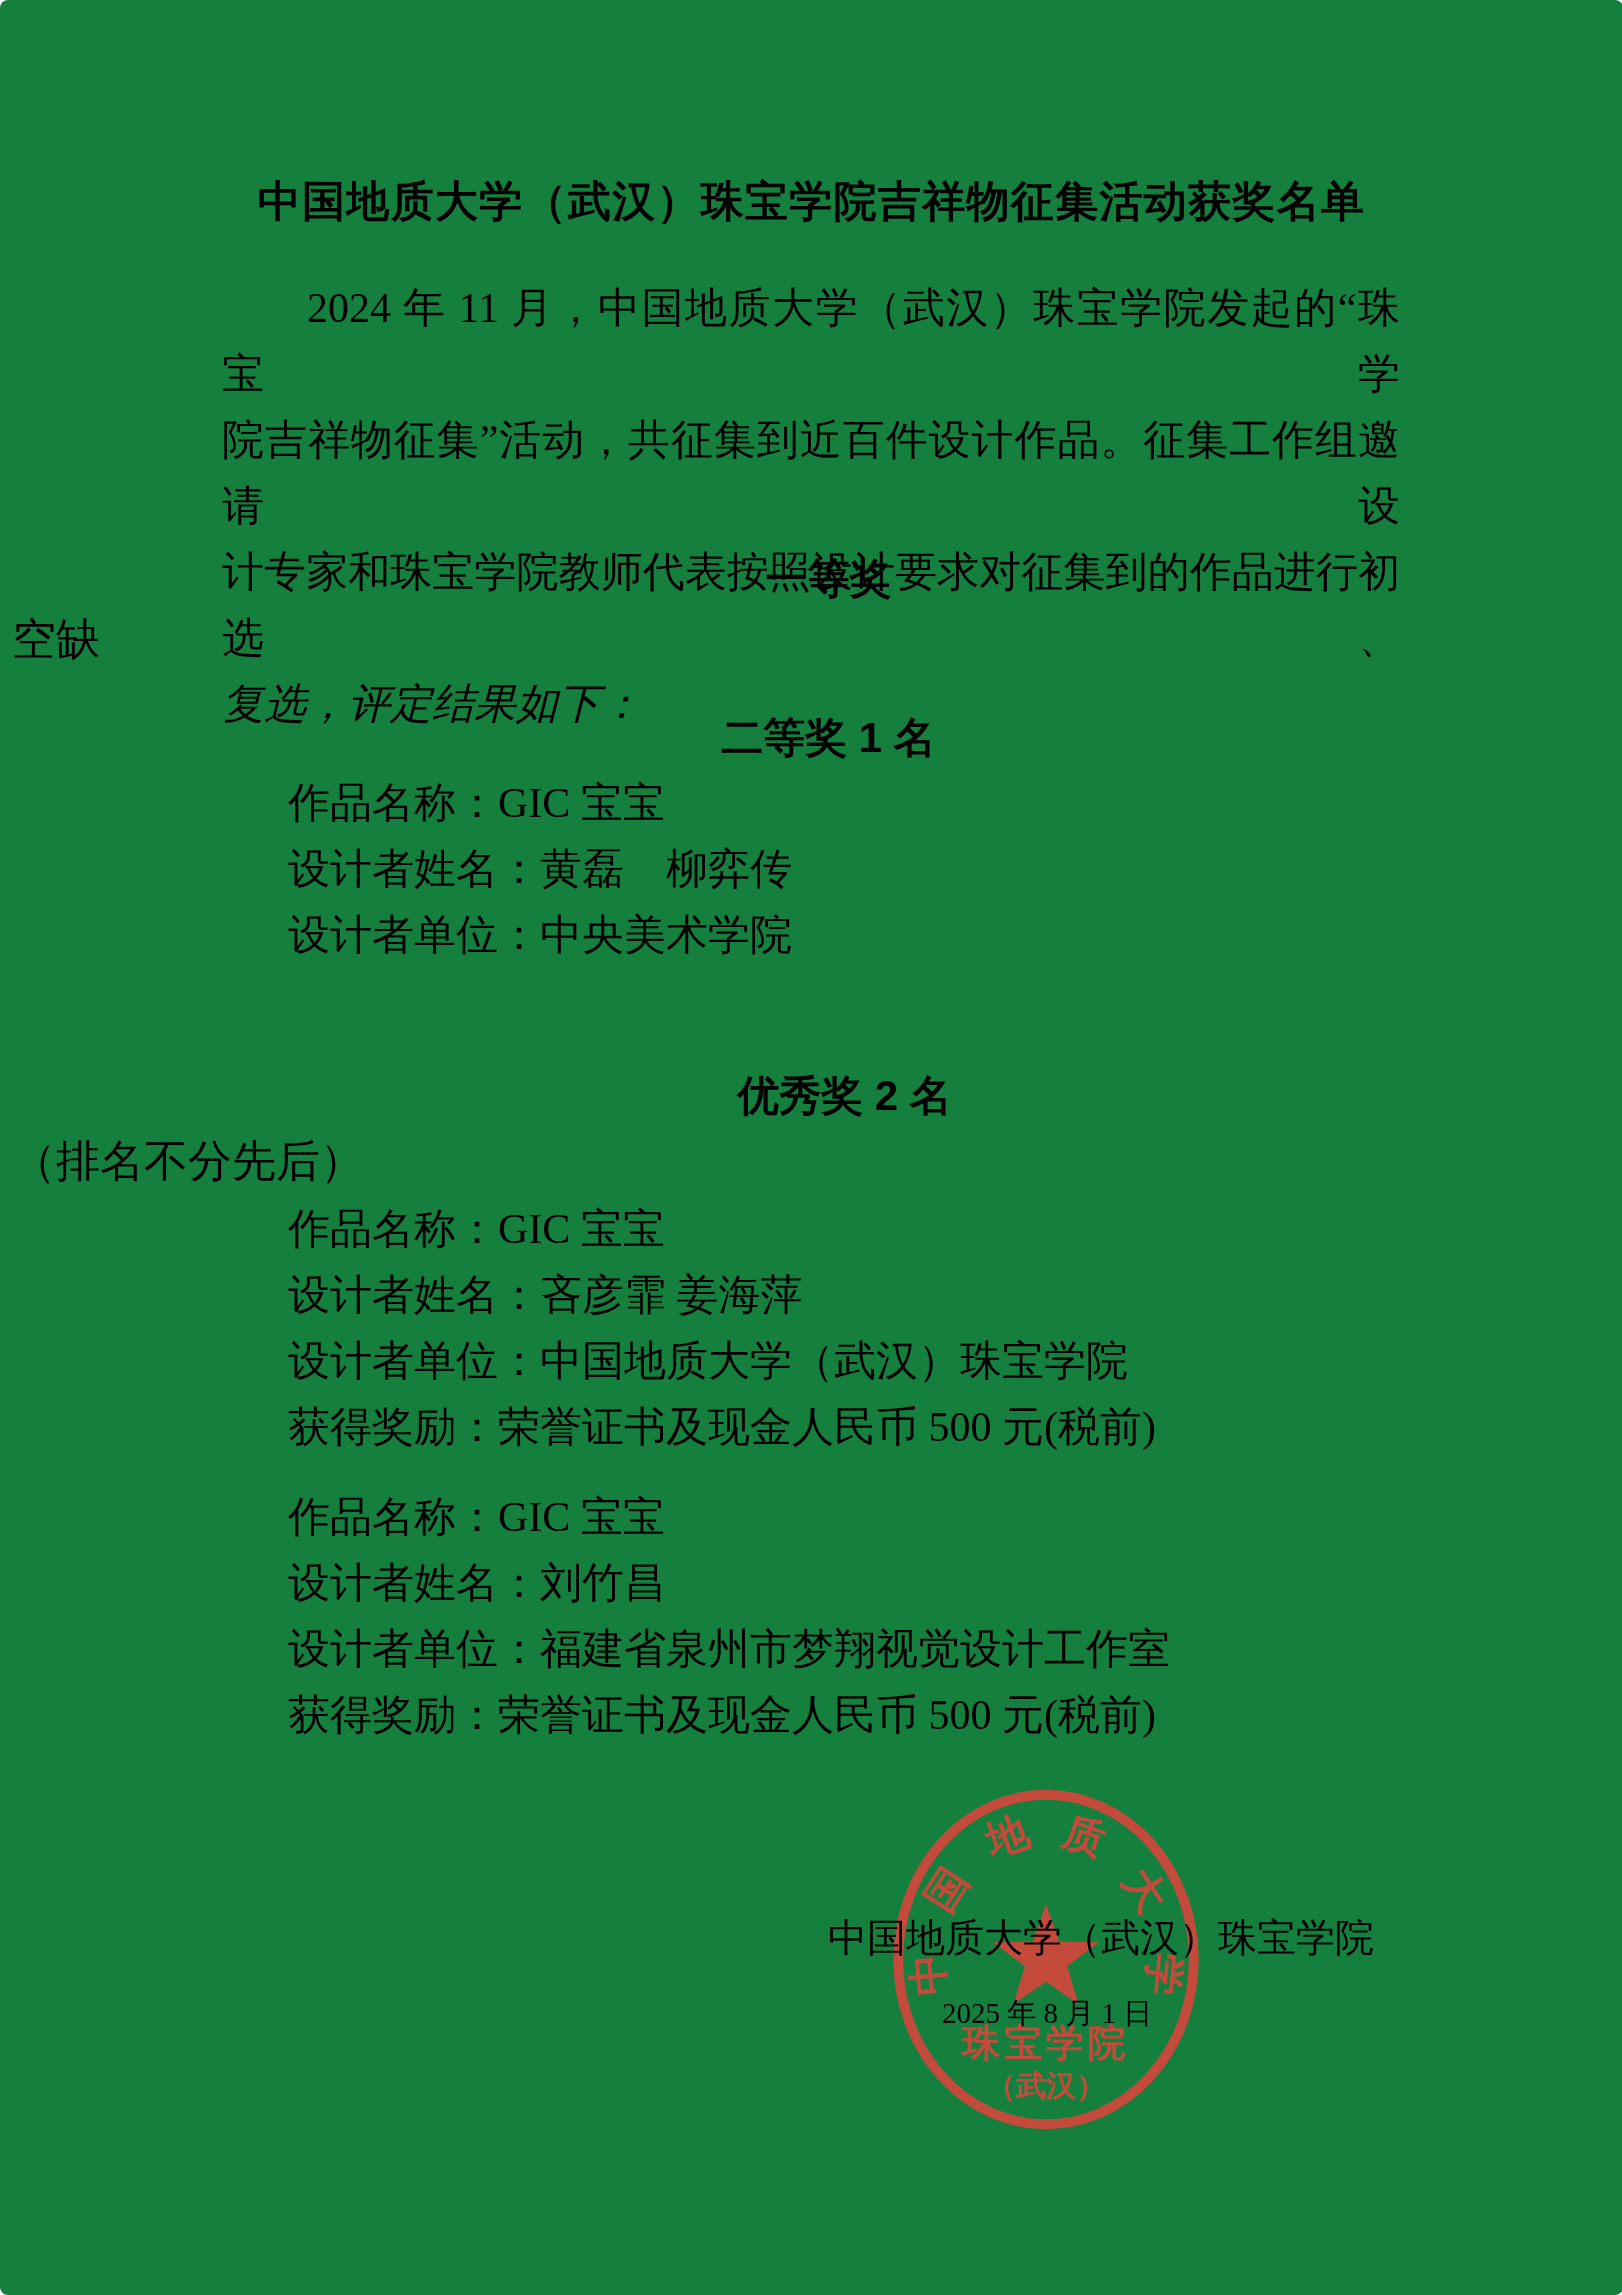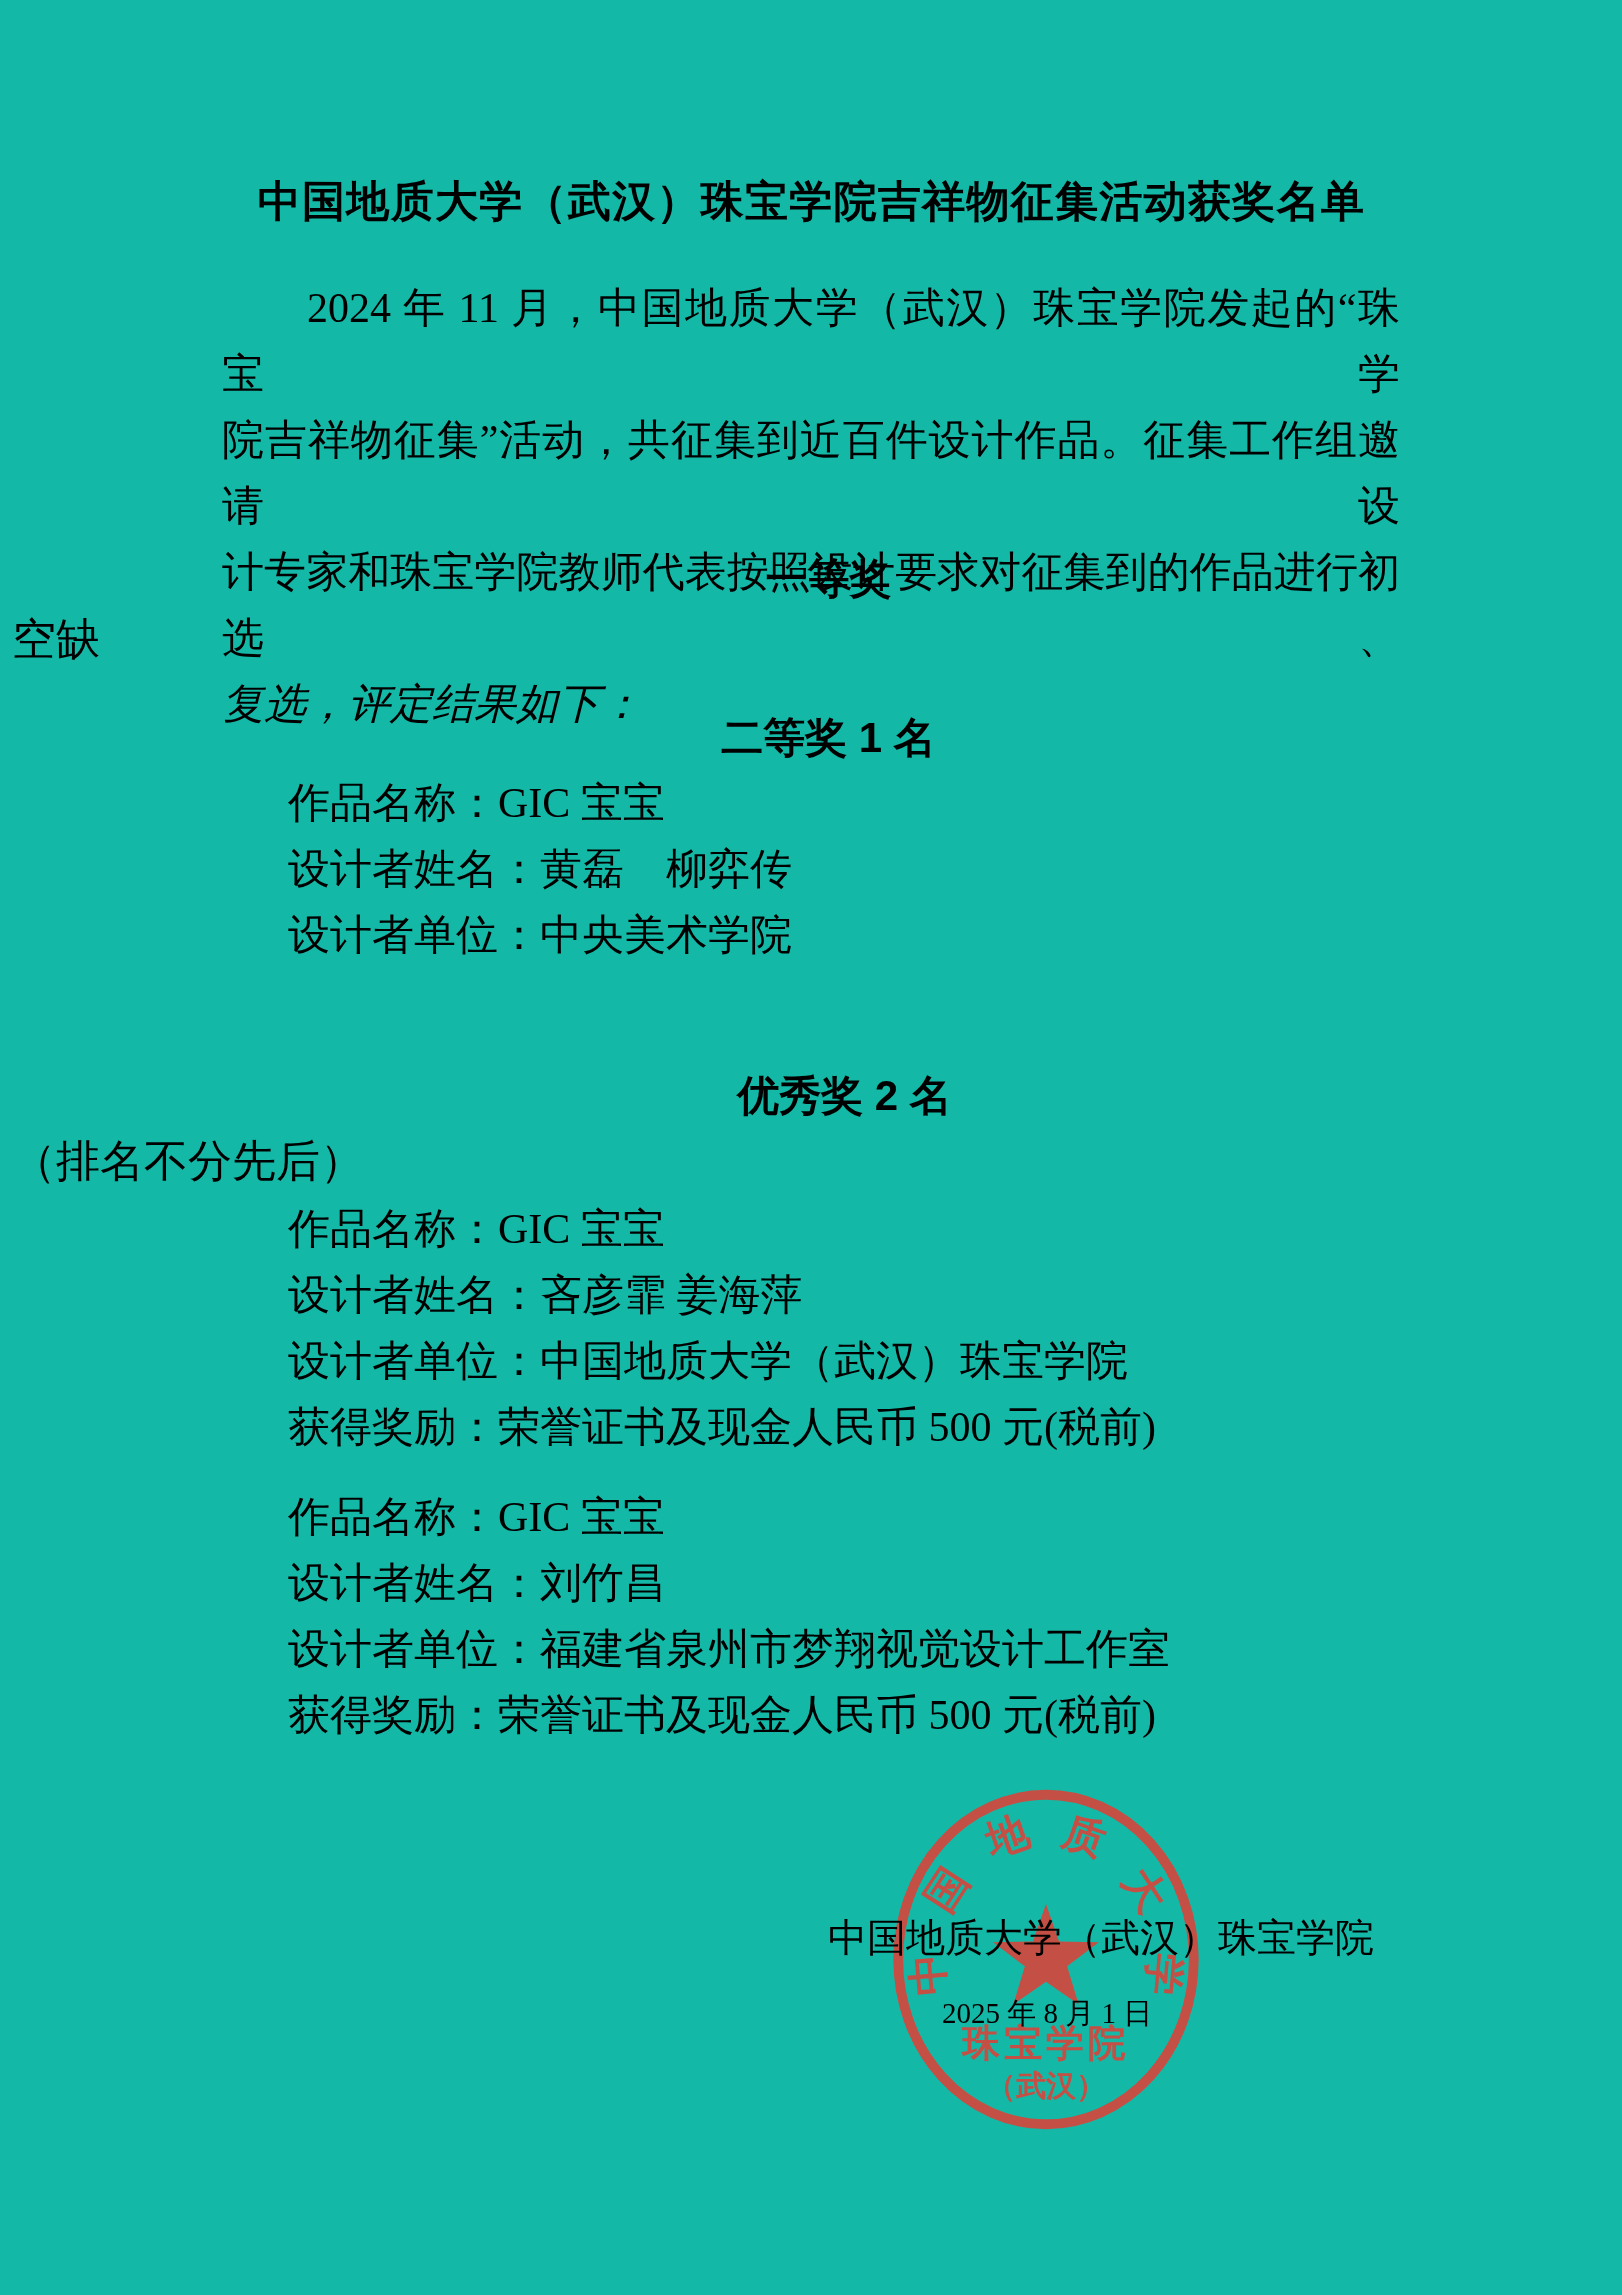--- a/index.html
+++ b/index.html
@@ -1,23 +1,24 @@
 <!DOCTYPE html>
 <html style="font-size:10.5px"><head>
 <meta charset="utf-8">
 <style>
   html,body{margin:0;padding:0;background:#ffffff;}
   .page{
     position:relative;
     width:1623px;
     height:2295px;
-    background:#14b8a6;
+    background:#15803d;
     overflow:hidden;
     font-family:"Liberation Serif","DejaVu Serif",serif;
     color:#000000;
+    border-radius:8px;
   }
   .doc-title{
     position:absolute;
     left:0; top:165px;
     width:1623px;
     text-align:center;
     font-family:"Liberation Sans","DejaVu Sans",sans-serif;
     font-weight:700;
     font-size:43px;
     line-height:72px;

